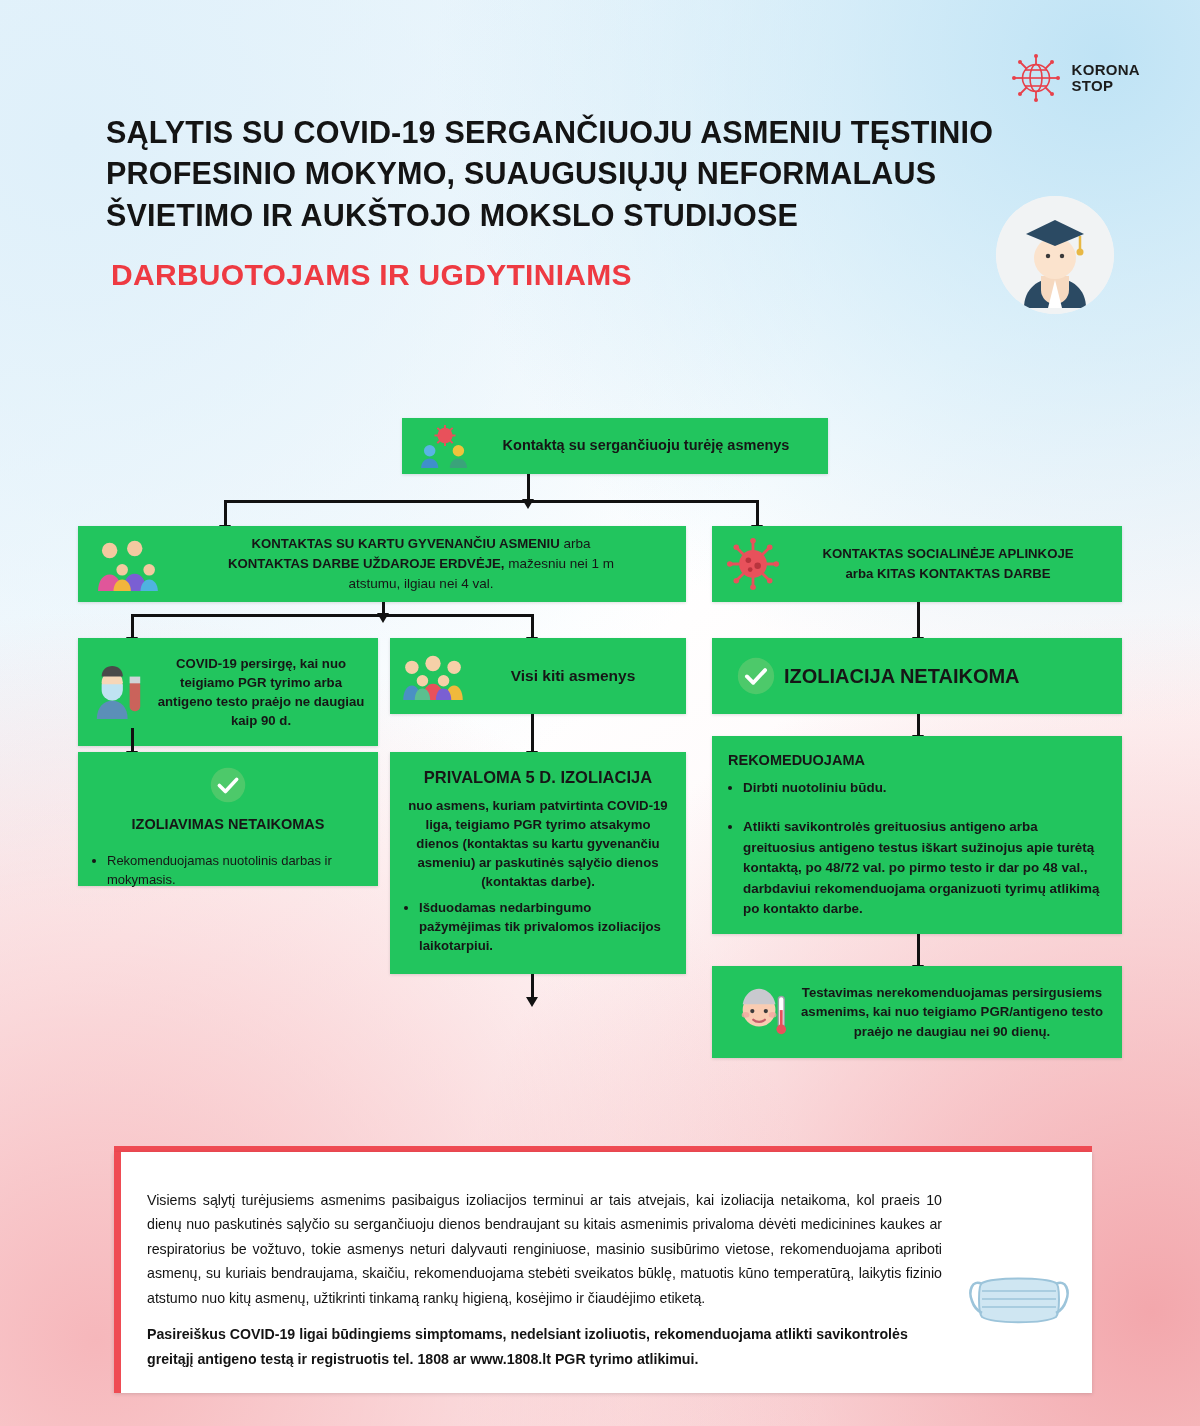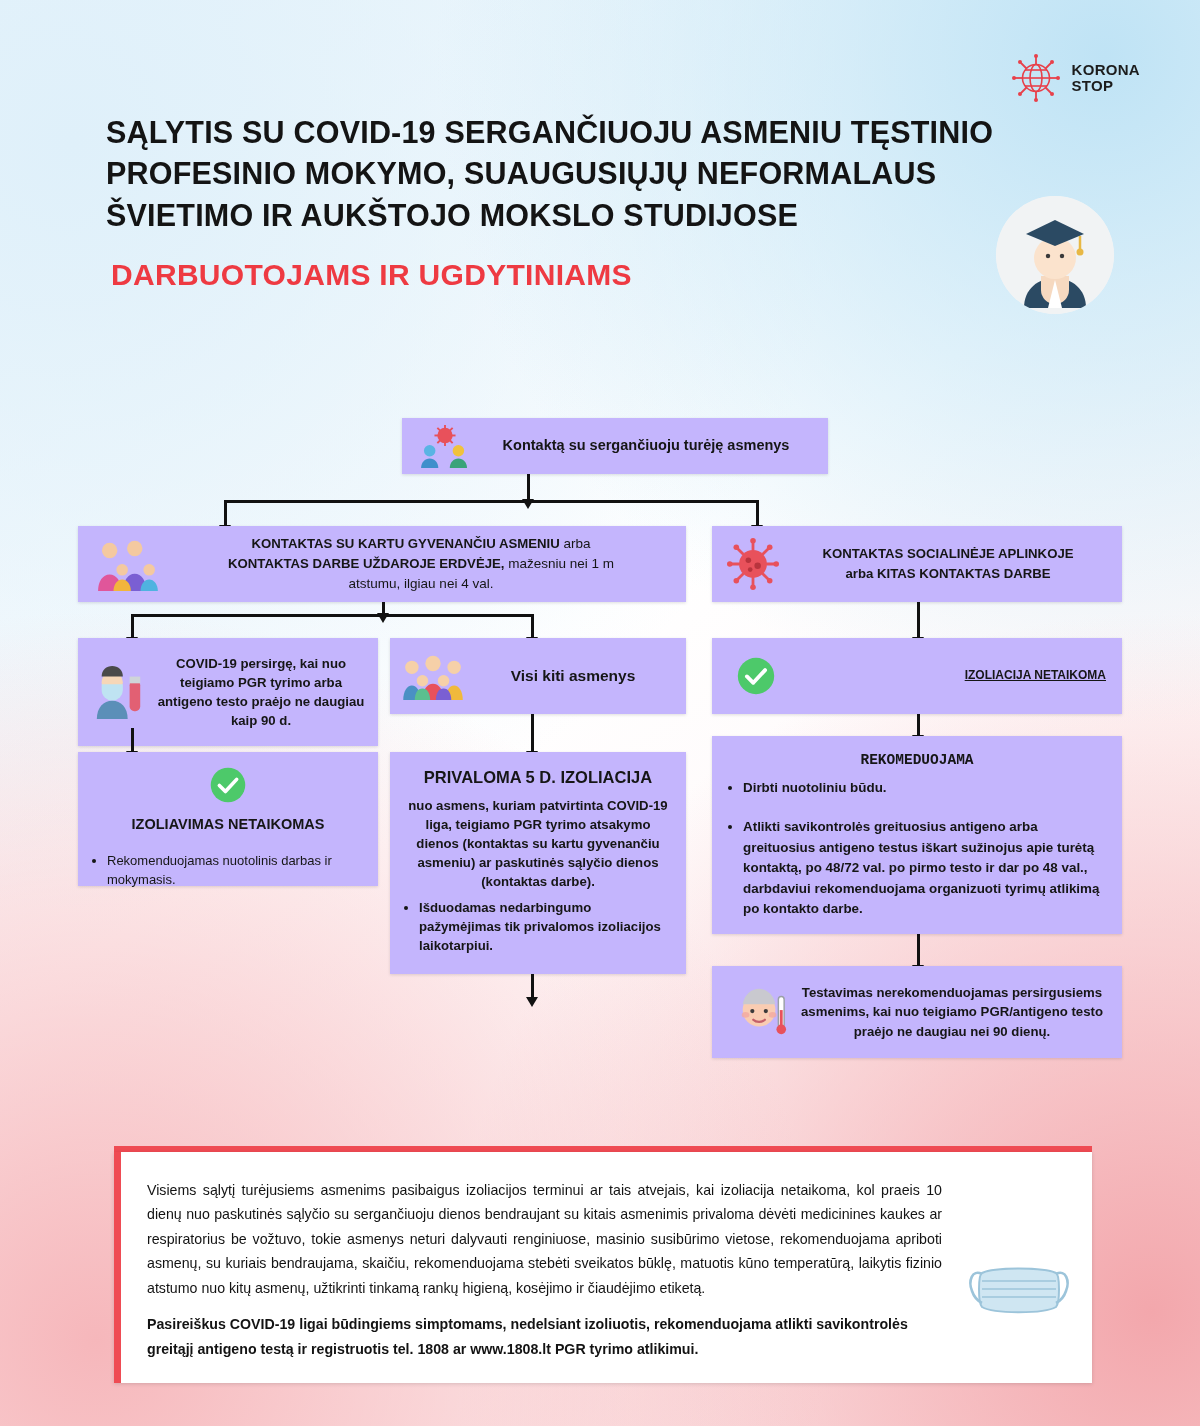--- a/index.html
+++ b/index.html
@@ -28,21 +28,21 @@
   .title { font-size: 30.5px; line-height: 1.36; font-weight: 800; color: #141414; letter-spacing: .2px; text-transform: uppercase; margin: 0; }
   .subtitle { margin: 22px 0 0 5px; font-size: 30px; font-weight: 800; color: #ee3a42; letter-spacing: .3px; text-transform: uppercase; }
 
   
   .avatar { position: absolute; top: 196px; right: 86px; width: 118px; height: 118px; border-radius: 50%; background: #f2f4f5; overflow: hidden; }
 
   
   .flow { position: absolute; top: 418px; left: 0; width: 1200px; height: 720px; }
   .box {
     position: absolute;
-    background: #c4b5fd;
+    background: #22c55e;
     box-shadow: 0 1px 3px rgba(0,0,0,0.13);
     display: flex;
     align-items: center;
   }
   .box .txt { font-size: 13.5px; line-height: 1.45; color: #161616; font-weight: 700; }
   .box .txt.reg { font-weight: 400; }
   .ico { flex: 0 0 auto; display: flex; align-items: center; justify-content: center; }
 
   
   .arrow { position: absolute; width: 2.5px; background: #111; }
@@ -61,21 +61,21 @@
   
   .footer {
     position: absolute; left: 114px; top: 1152px; width: 978px; min-height: 212px;
     background: #ffffff; box-shadow: 0 1px 4px rgba(0,0,0,.14);
     border-left: 7px solid #ef4b53;
   }
   .footer-bg {
     position: absolute; left: 114px; top: 1146px; width: 978px; height: 224px;
     background: linear-gradient(90deg,#ef4b53 0%, #ef4b53 100%);
   }
-  .footer-inner { padding: 26px 150px 22px 26px; }
+  .footer-inner { padding: 36px 150px 22px 26px; }
   .footer p { margin: 0; font-size: 14.2px; line-height: 1.72; color: #131313; text-align: justify; }
   .footer p.bold { font-weight: 700; margin-top: 12px; text-align: left; }
   .mask-ico { position: absolute; right: 18px; bottom: 50px; }
 </style>
 </head>
 <body>
 
 <div class="logo">
   <span class="logo-mark">
     <svg viewBox="0 0 52 52" width="52" height="52">
@@ -263,21 +263,21 @@
     <span class="txt" style="flex:1; text-align:center; font-size:15.5px;">Visi kiti asmenys</span>
   </div>
 
   <div class="box" style="left:712px; top:220px; width:410px; height:76px; padding:0 16px;">
     <span class="ico" style="width:56px;">
       <svg viewBox="0 0 44 44" width="40" height="40">
         <circle cx="22" cy="22" r="20" fill="#4dc96a"></circle>
         <path d="M12 22.5l7 7 13-14" stroke="#fff" stroke-width="4.2" fill="none" stroke-linecap="round" stroke-linejoin="round"></path>
       </svg>
     </span>
-    <span class="txt green" style="flex:1; text-align:right; font-size:12px;text-decoration:underline;">IZOLIACIJA NETAIKOMA</span>
+    <span class="txt green" style="flex:1; text-align:left; font-size:20px;">IZOLIACIJA NETAIKOMA</span>
   </div>
 
   <div class="arrow" style="left:131px; top:310px; height:24px;"></div>
   <div class="arrow" style="left:531px; top:296px; height:38px;"></div>
   <div class="arrow" style="left:917px; top:296px; height:22px;"></div>
 
   <div class="box" style="left:78px; top:334px; width:300px; height:134px; padding:14px 14px; display:block;">
     <div style="text-align:center;">
       <span class="ico" style="display:inline-flex;">
         <svg viewBox="0 0 44 44" width="38" height="38">
@@ -294,21 +294,21 @@
 
   <div class="box" style="left:390px; top:334px; width:296px; height:222px; padding:14px 14px; display:block;">
     <div class="txt red" style="text-align:center; font-size:16.5px;">PRIVALOMA 5 D. IZOLIACIJA</div>
     <div class="txt" style="text-align:center; font-size:13.2px; margin-top:6px;">nuo asmens, kuriam patvirtinta COVID-19 liga, teigiamo PGR tyrimo atsakymo dienos (kontaktas su kartu gyvenančiu asmeniu) ar paskutinės sąlyčio dienos (kontaktas darbe).</div>
     <ul class="bullets txt" style="font-size:13.2px; margin-top:6px;">
       <li>Išduodamas nedarbingumo pažymėjimas tik privalomos izoliacijos laikotarpiui.</li>
     </ul>
   </div>
 
   <div class="box" style="left:712px; top:318px; width:410px; height:198px; padding:14px 16px; display:block;">
-    <div class="txt green" style="text-align:center; font-size:14.5px;font-family:Liberation Mono, monospace;">REKOMEDUOJAMA</div>
+    <div class="txt green" style="font-size:14.5px;">REKOMEDUOJAMA</div>
     <ul class="bullets txt" style="font-size:13.4px; margin-top:7px; line-height:1.52;">
       <li style="margin-bottom:19px;">Dirbti nuotoliniu būdu.</li>
       <li>Atlikti savikontrolės greituosius antigeno arba greituosius antigeno testus iškart sužinojus apie turėtą kontaktą, po 48/72  val. po pirmo testo ir dar po 48 val., darbdaviui rekomenduojama organizuoti tyrimų atlikimą po kontakto darbe.</li>
     </ul>
   </div>
 
   <div class="arrow" style="left:531px; top:556px; height:24px;"></div>
   <div class="arrow" style="left:917px; top:516px; height:32px;"></div>
 
 

